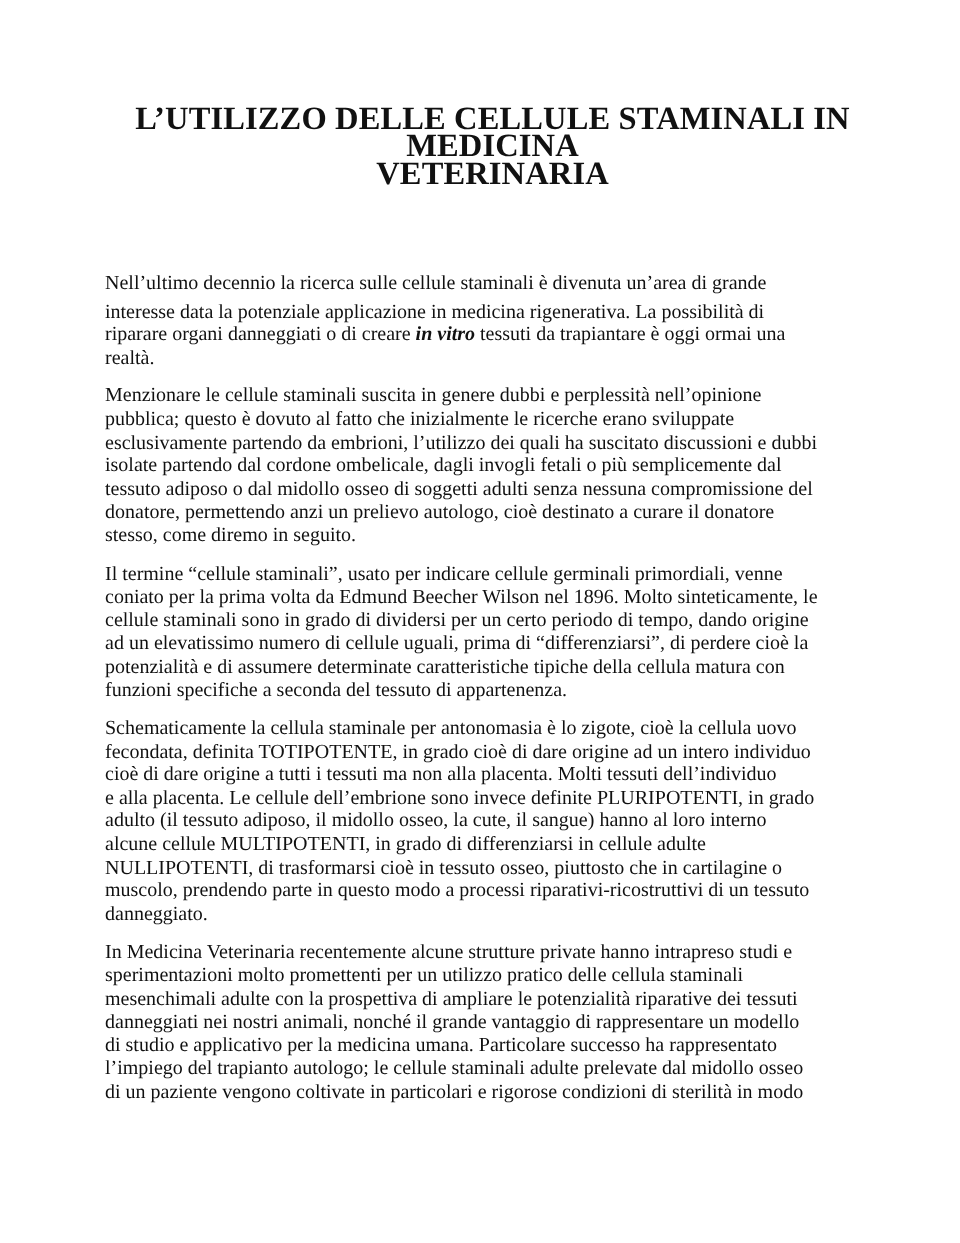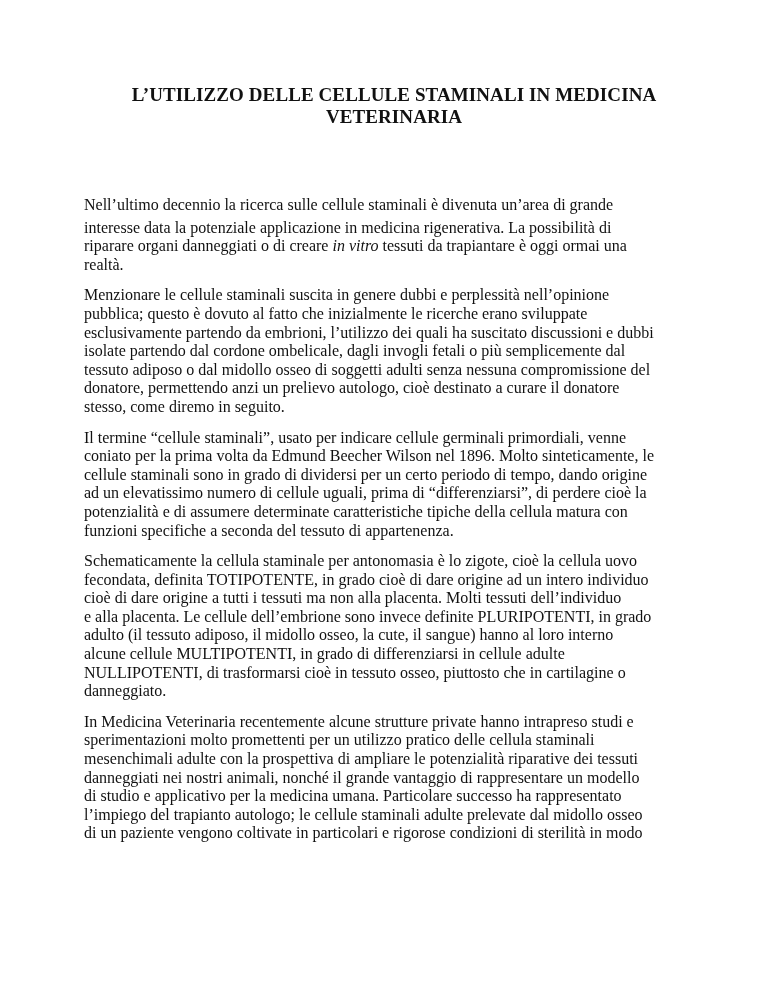--- a/index.html
+++ b/index.html
@@ -19,38 +19,38 @@
       width: 768px;
       height: 994px;
       box-sizing: border-box;
       padding: 0 60px 0 84px;
     }
     .title {
       margin: 0;
       padding-top: 84px;
       text-align: center;
       font-weight: bold;
-      font-size: 19px;
+      font-size: 26px;
       line-height: 22px;
       letter-spacing: 0.1px;
       padding-right: 4px;
     }
     .title span { display: block; }
     .body {
       margin-top: 68px;
       font-size: 16px;
       line-height: 18.6px;
     }
     .p {
       margin: 0 0 12px 0;
       white-space: nowrap;
     }
     .p .line { display: block; }
     .p1 { margin-bottom: 4px; }
-    em { font-style: italic; }
+    em { font-style: italic; font-weight: bold; }
   </style>
 </head>
 <body>
 
 <div class="page">
 
   <h1 class="title">
     <span>L’UTILIZZO DELLE CELLULE STAMINALI IN MEDICINA</span>
     <span>VETERINARIA</span>
   </h1>
@@ -87,20 +87,21 @@
     </p>
 
     <p class="p">
       <span class="line">Schematicamente la cellula staminale per antonomasia è lo zigote, cioè la cellula uovo</span>
       <span class="line">fecondata, definita TOTIPOTENTE, in grado cioè di dare origine ad un intero individuo</span>
       <span class="line">cioè di dare origine a tutti i tessuti ma non alla placenta. Molti tessuti dell’individuo</span>
       <span class="line">e alla placenta. Le cellule dell’embrione sono invece definite PLURIPOTENTI, in grado</span>
       <span class="line">adulto (il tessuto adiposo, il midollo osseo, la cute, il sangue) hanno al loro interno</span>
       <span class="line">alcune cellule MULTIPOTENTI, in grado di differenziarsi in cellule adulte</span>
       <span class="line">NULLIPOTENTI, di trasformarsi cioè in tessuto osseo, piuttosto che in cartilagine o</span>
+      <span class="line">muscolo, prendendo parte in questo modo a processi riparativi-ricostruttivi di un tessuto</span>
       <span class="line">danneggiato.</span>
     </p>
 
     <p class="p">
       <span class="line">In Medicina Veterinaria recentemente alcune strutture private hanno intrapreso studi e</span>
       <span class="line">sperimentazioni molto promettenti per un utilizzo pratico delle cellula staminali</span>
       <span class="line">mesenchimali adulte con la prospettiva di ampliare le potenzialità riparative dei tessuti</span>
       <span class="line">danneggiati nei nostri animali, nonché il grande vantaggio di rappresentare un modello</span>
       <span class="line">di studio e applicativo per la medicina umana. Particolare successo ha rappresentato</span>
       <span class="line">l’impiego del trapianto autologo; le cellule staminali adulte prelevate dal midollo osseo</span>

